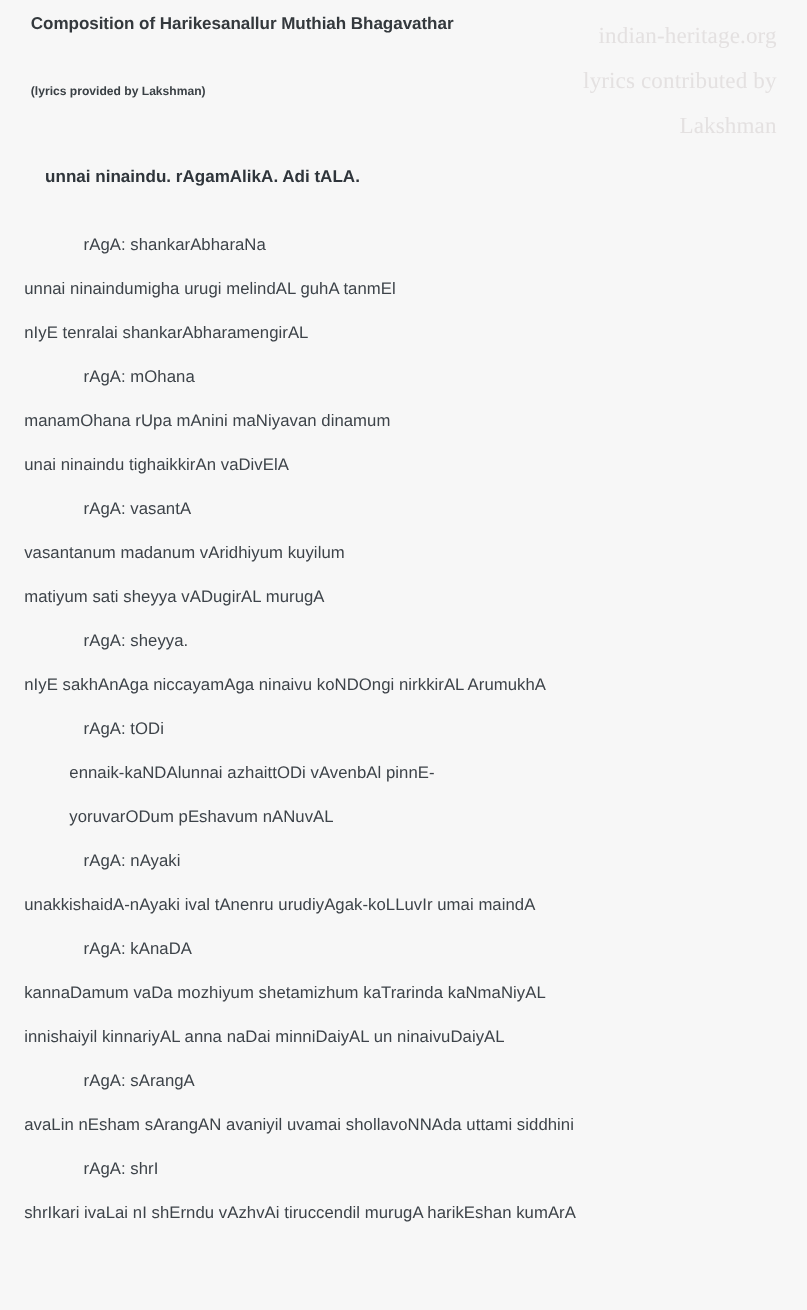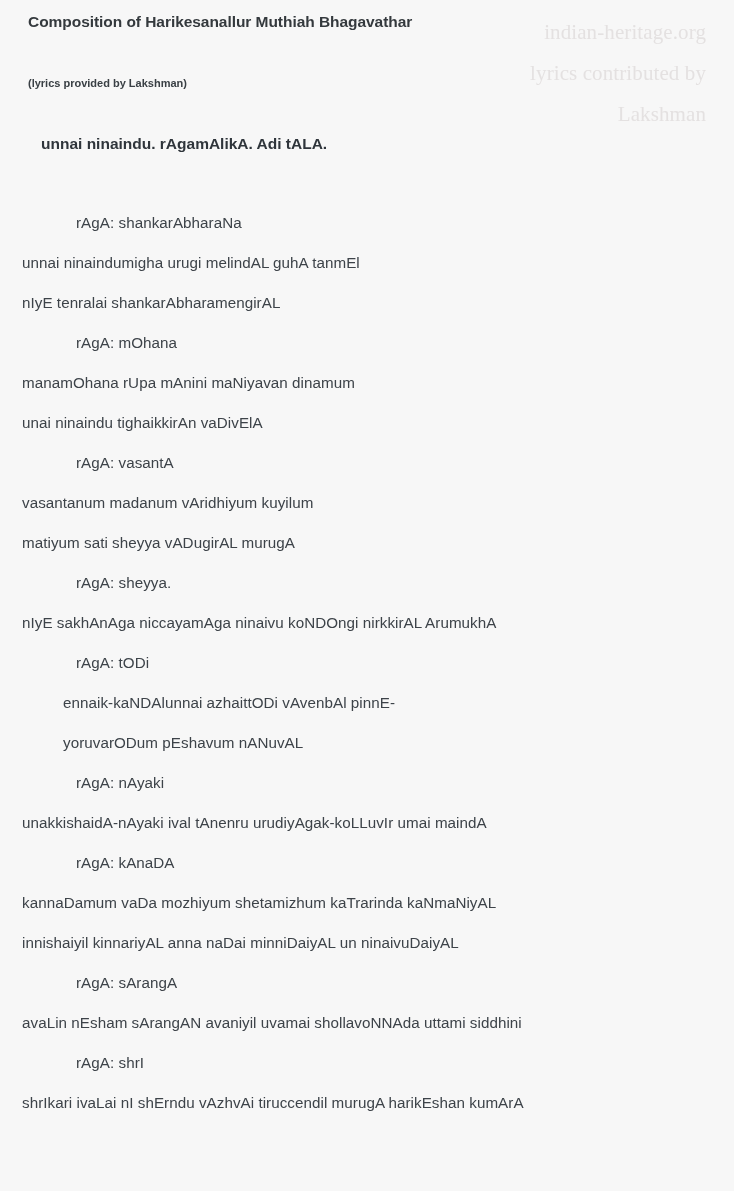--- a/index.html
+++ b/index.html
@@ -62,21 +62,21 @@
     font-size: 11px;
     font-weight: bold;
     color: #3a4045;
     white-space: nowrap;
     margin-top: 25px;
   }
 
   .song-heading {
     position: absolute;
     left: 41px;
-    top: 135px;
+    top: 152px;
     font-size: 15.5px;
     font-weight: bold;
     color: #2f353b;
     white-space: nowrap;
   }
 
   
   .lyric-body {
     position: absolute;
     left: 0;

